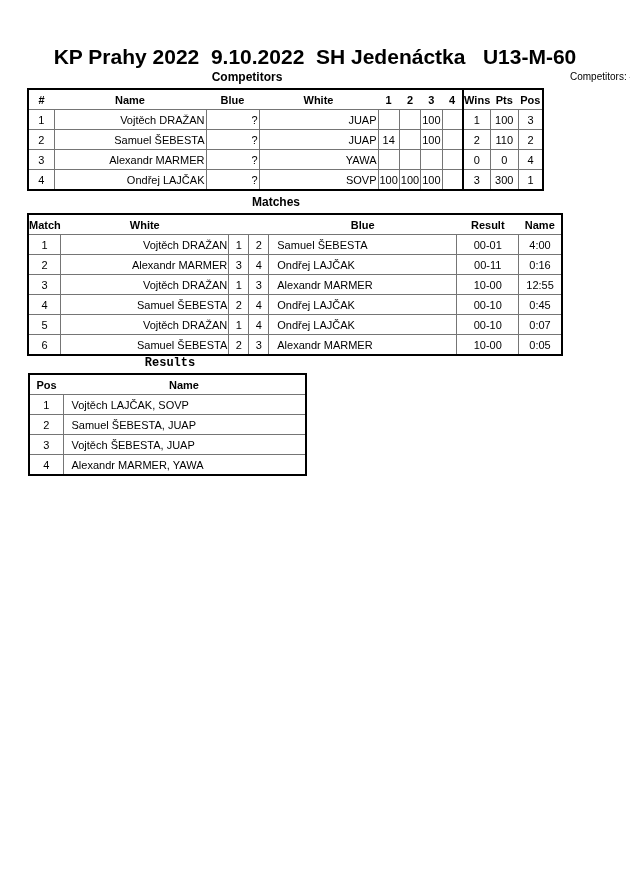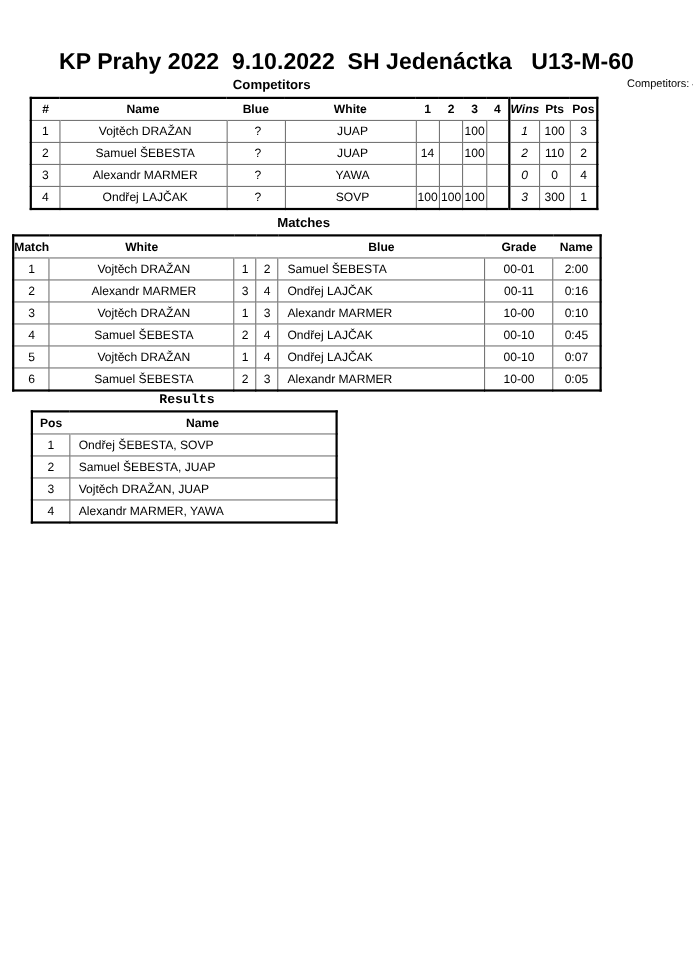--- a/index.html
+++ b/index.html
@@ -18,35 +18,35 @@
   #h-competitors { left:247px; top:70px;text-align:right; }
   #h-matches     { left:276px; top:195px; }
   #h-results     { left:170px; top:356px;font-family:Liberation Mono, monospace; }
   .comp-count { position:absolute; top:71px; right:37px; font-size:10px;margin-left:12px; }
 
   table.tbl {
     position:absolute; border-collapse:collapse; table-layout:fixed;
     border:2px solid #000; font-size:11px;
   }
   #t-competitors { left:27px; top:88px; }
-  #t-matches     { left:11px; top:213px; }
+  #t-matches     { left:27px; top:213px; }
   #t-results     { left:28px; top:373px; }
 
   .tbl th {
     font-weight:bold; border:none; border-bottom:1px solid #757575;
     height:19px; padding:0; text-align:center; white-space:nowrap; overflow:visible;
   }
   .tbl td {
     border:1px solid #757575; height:19px; padding:0 1px;
     white-space:nowrap; overflow:hidden; vertical-align:middle;
   }
-  .tbl td.l  { text-align:center; padding-left:5px; }
+  .tbl td.l  { text-align:right; padding-left:5px; }
   .tbl td.l8 { text-align:left; padding-left:8px; }
   .tbl td.c  { text-align:center; }
-  .thickl { border-left:2px solid #000 !important;font-style:italic; }
+  .thickl { border-left:2px solid #000 !important; }
 </style>
 </head>
 <body>
 
 <div class="page">
 
   <div class="title">KP Prahy 2022  9.10.2022  SH Jedenáctka   U13-M-60</div>
 
   <div class="section-heading" id="h-competitors">Competitors</div>
   <div class="comp-count">Competitors: 4</div>
@@ -148,51 +148,51 @@
         <col style="width:62px">
         <col style="width:43px">
     </colgroup>
     <thead>
       <tr>
         <th>Match</th>
         <th>White</th>
         <th></th>
         <th></th>
         <th>Blue</th>
-        <th>Grade</th>
+        <th>Result</th>
         <th>Name</th>
       </tr>
     </thead>
     <tbody>
       <tr>
         <td class="c">1</td>
         <td class="l">Vojtěch DRAŽAN</td>
         <td class="c">1</td>
         <td class="c">2</td>
         <td class="l8">Samuel ŠEBESTA</td>
         <td class="c">00-01</td>
-        <td class="c">2:00</td>
+        <td class="c">4:00</td>
       </tr>
       <tr>
         <td class="c">2</td>
         <td class="l">Alexandr MARMER</td>
         <td class="c">3</td>
         <td class="c">4</td>
         <td class="l8">Ondřej LAJČAK</td>
         <td class="c">00-11</td>
         <td class="c">0:16</td>
       </tr>
       <tr>
         <td class="c">3</td>
         <td class="l">Vojtěch DRAŽAN</td>
         <td class="c">1</td>
         <td class="c">3</td>
         <td class="l8">Alexandr MARMER</td>
         <td class="c">10-00</td>
-        <td class="c">0:10</td>
+        <td class="c">12:55</td>
       </tr>
       <tr>
         <td class="c">4</td>
         <td class="l">Samuel ŠEBESTA</td>
         <td class="c">2</td>
         <td class="c">4</td>
         <td class="l8">Ondřej LAJČAK</td>
         <td class="c">00-10</td>
         <td class="c">0:45</td>
       </tr>
@@ -226,29 +226,29 @@
     </colgroup>
     <thead>
       <tr>
         <th>Pos</th>
         <th>Name</th>
       </tr>
     </thead>
     <tbody>
       <tr>
         <td class="c">1</td>
-        <td class="l8">Ondřej ŠEBESTA, SOVP</td>
+        <td class="l8">Vojtěch LAJČAK, SOVP</td>
       </tr>
       <tr>
         <td class="c">2</td>
         <td class="l8">Samuel ŠEBESTA, JUAP</td>
       </tr>
       <tr>
         <td class="c">3</td>
-        <td class="l8">Vojtěch DRAŽAN, JUAP</td>
+        <td class="l8">Vojtěch ŠEBESTA, JUAP</td>
       </tr>
       <tr>
         <td class="c">4</td>
         <td class="l8">Alexandr MARMER, YAWA</td>
       </tr>
     </tbody>
   </table>
 
 </div>
 

